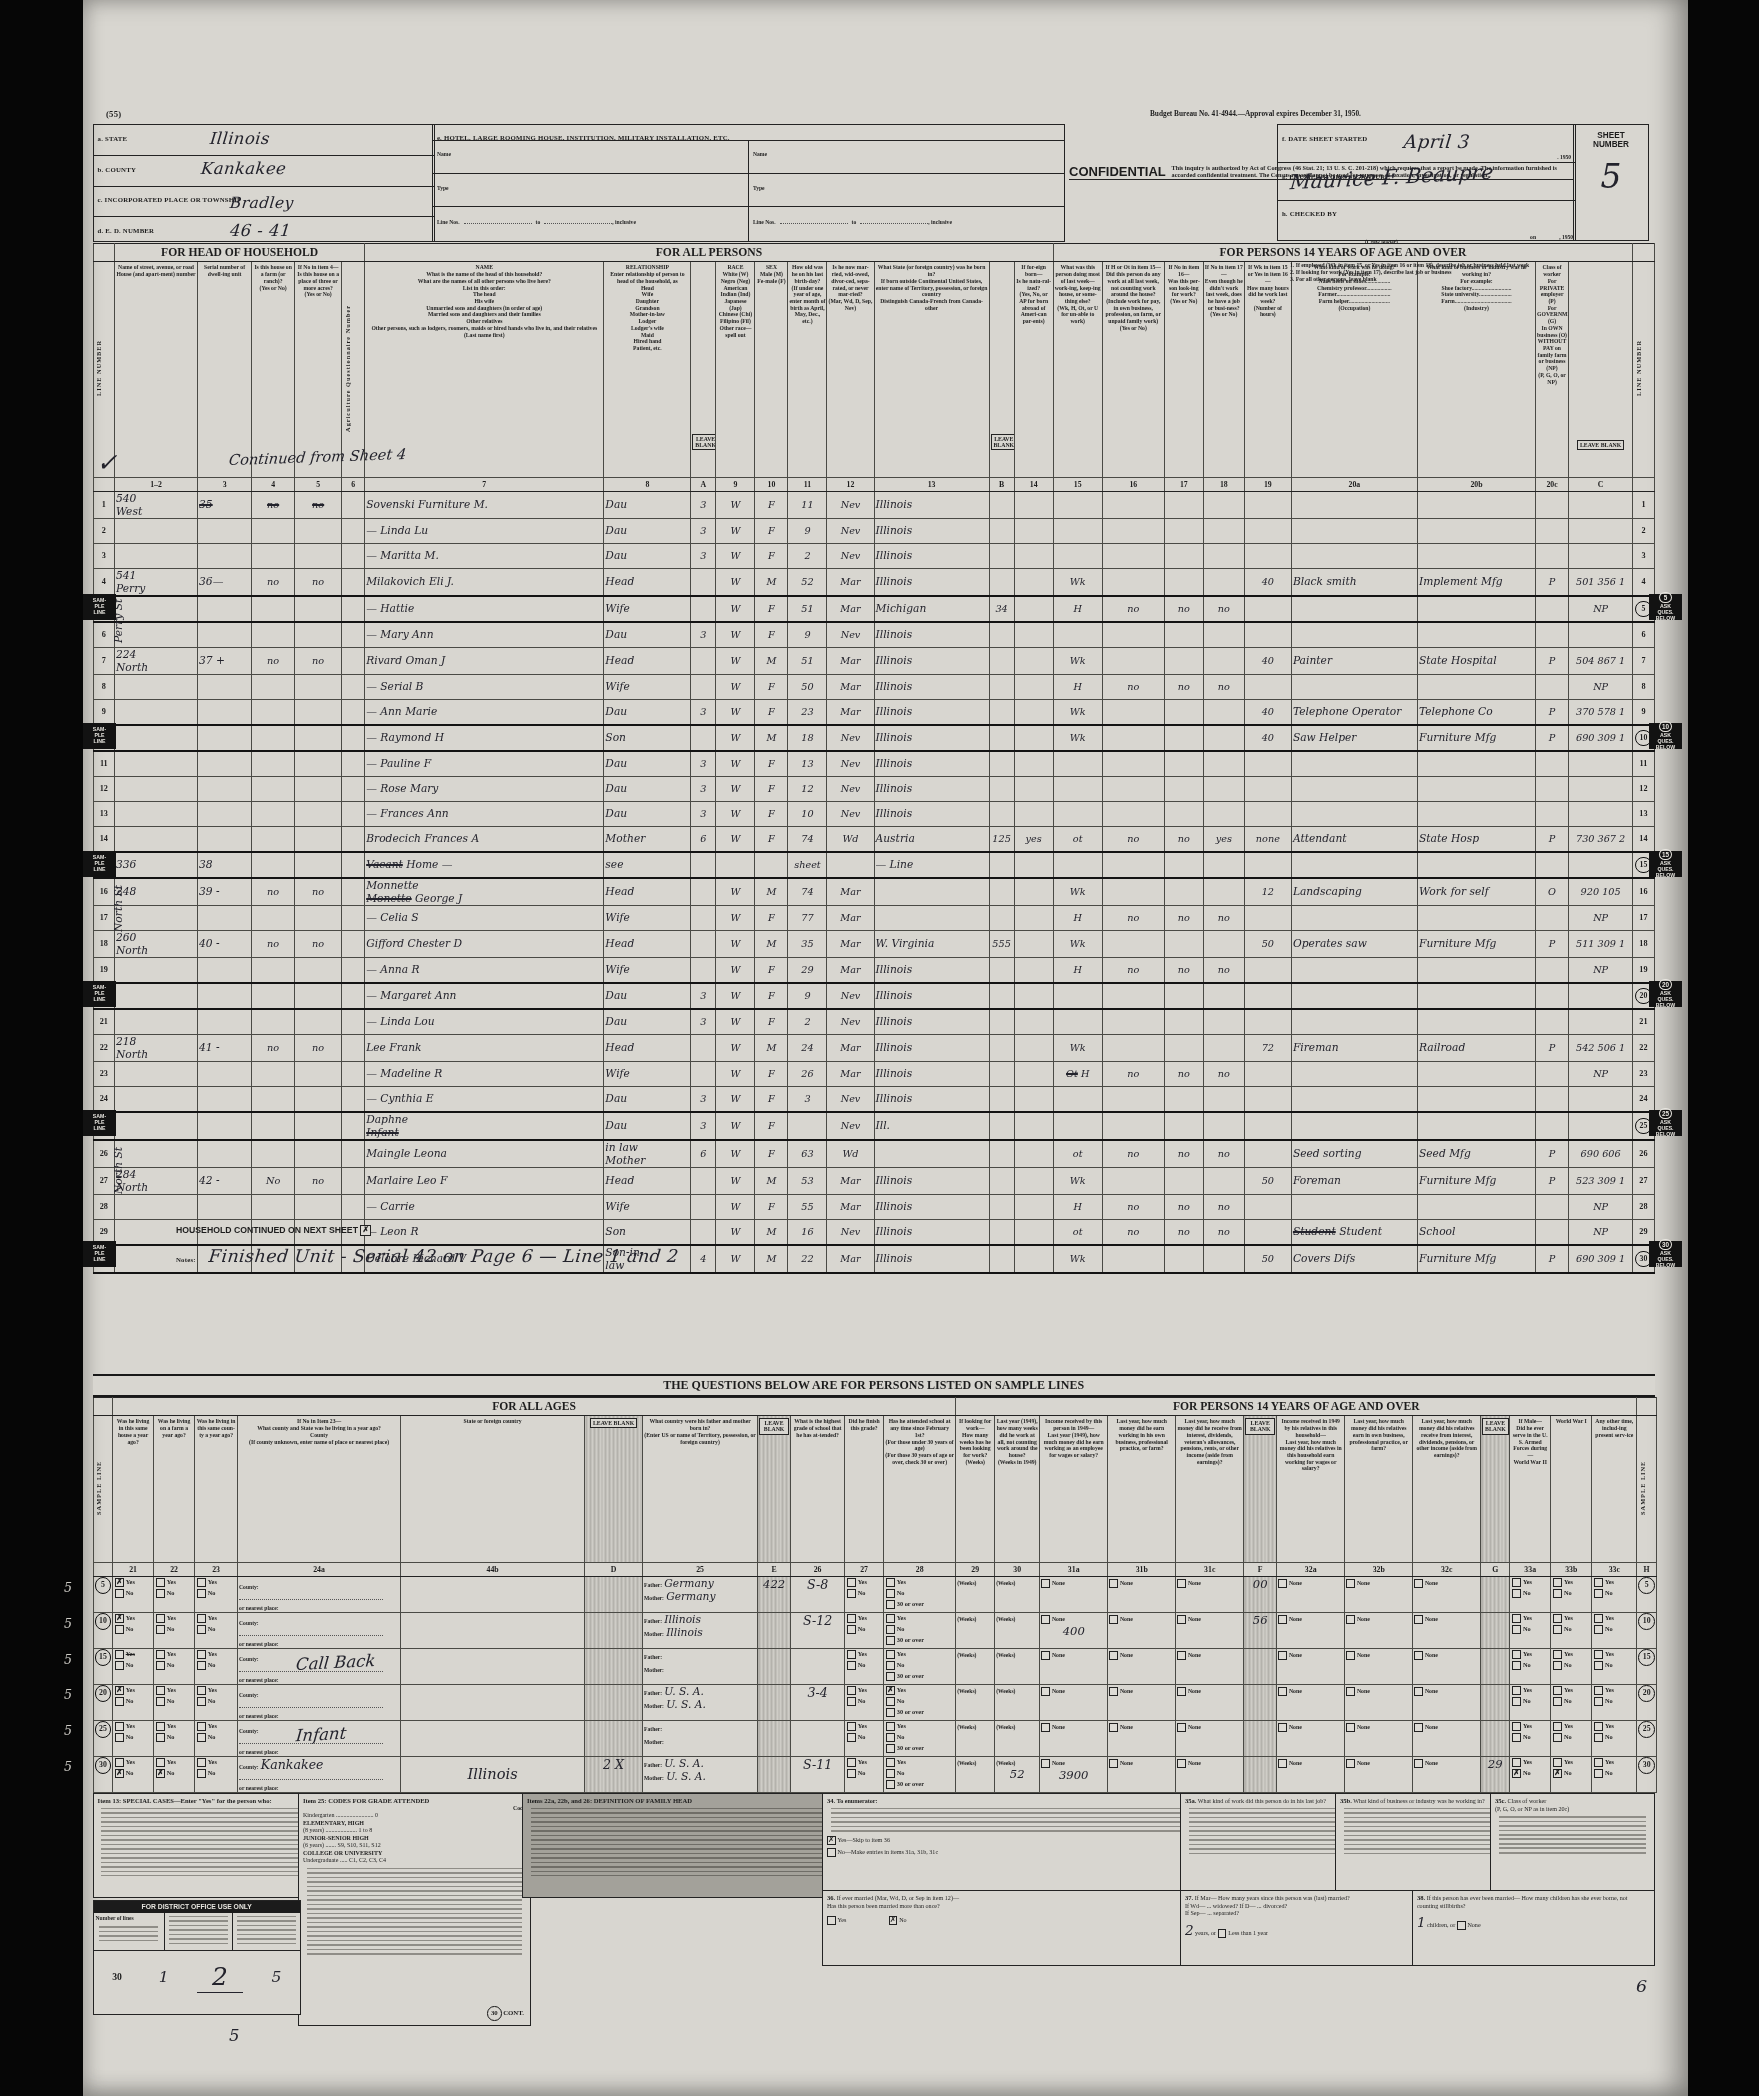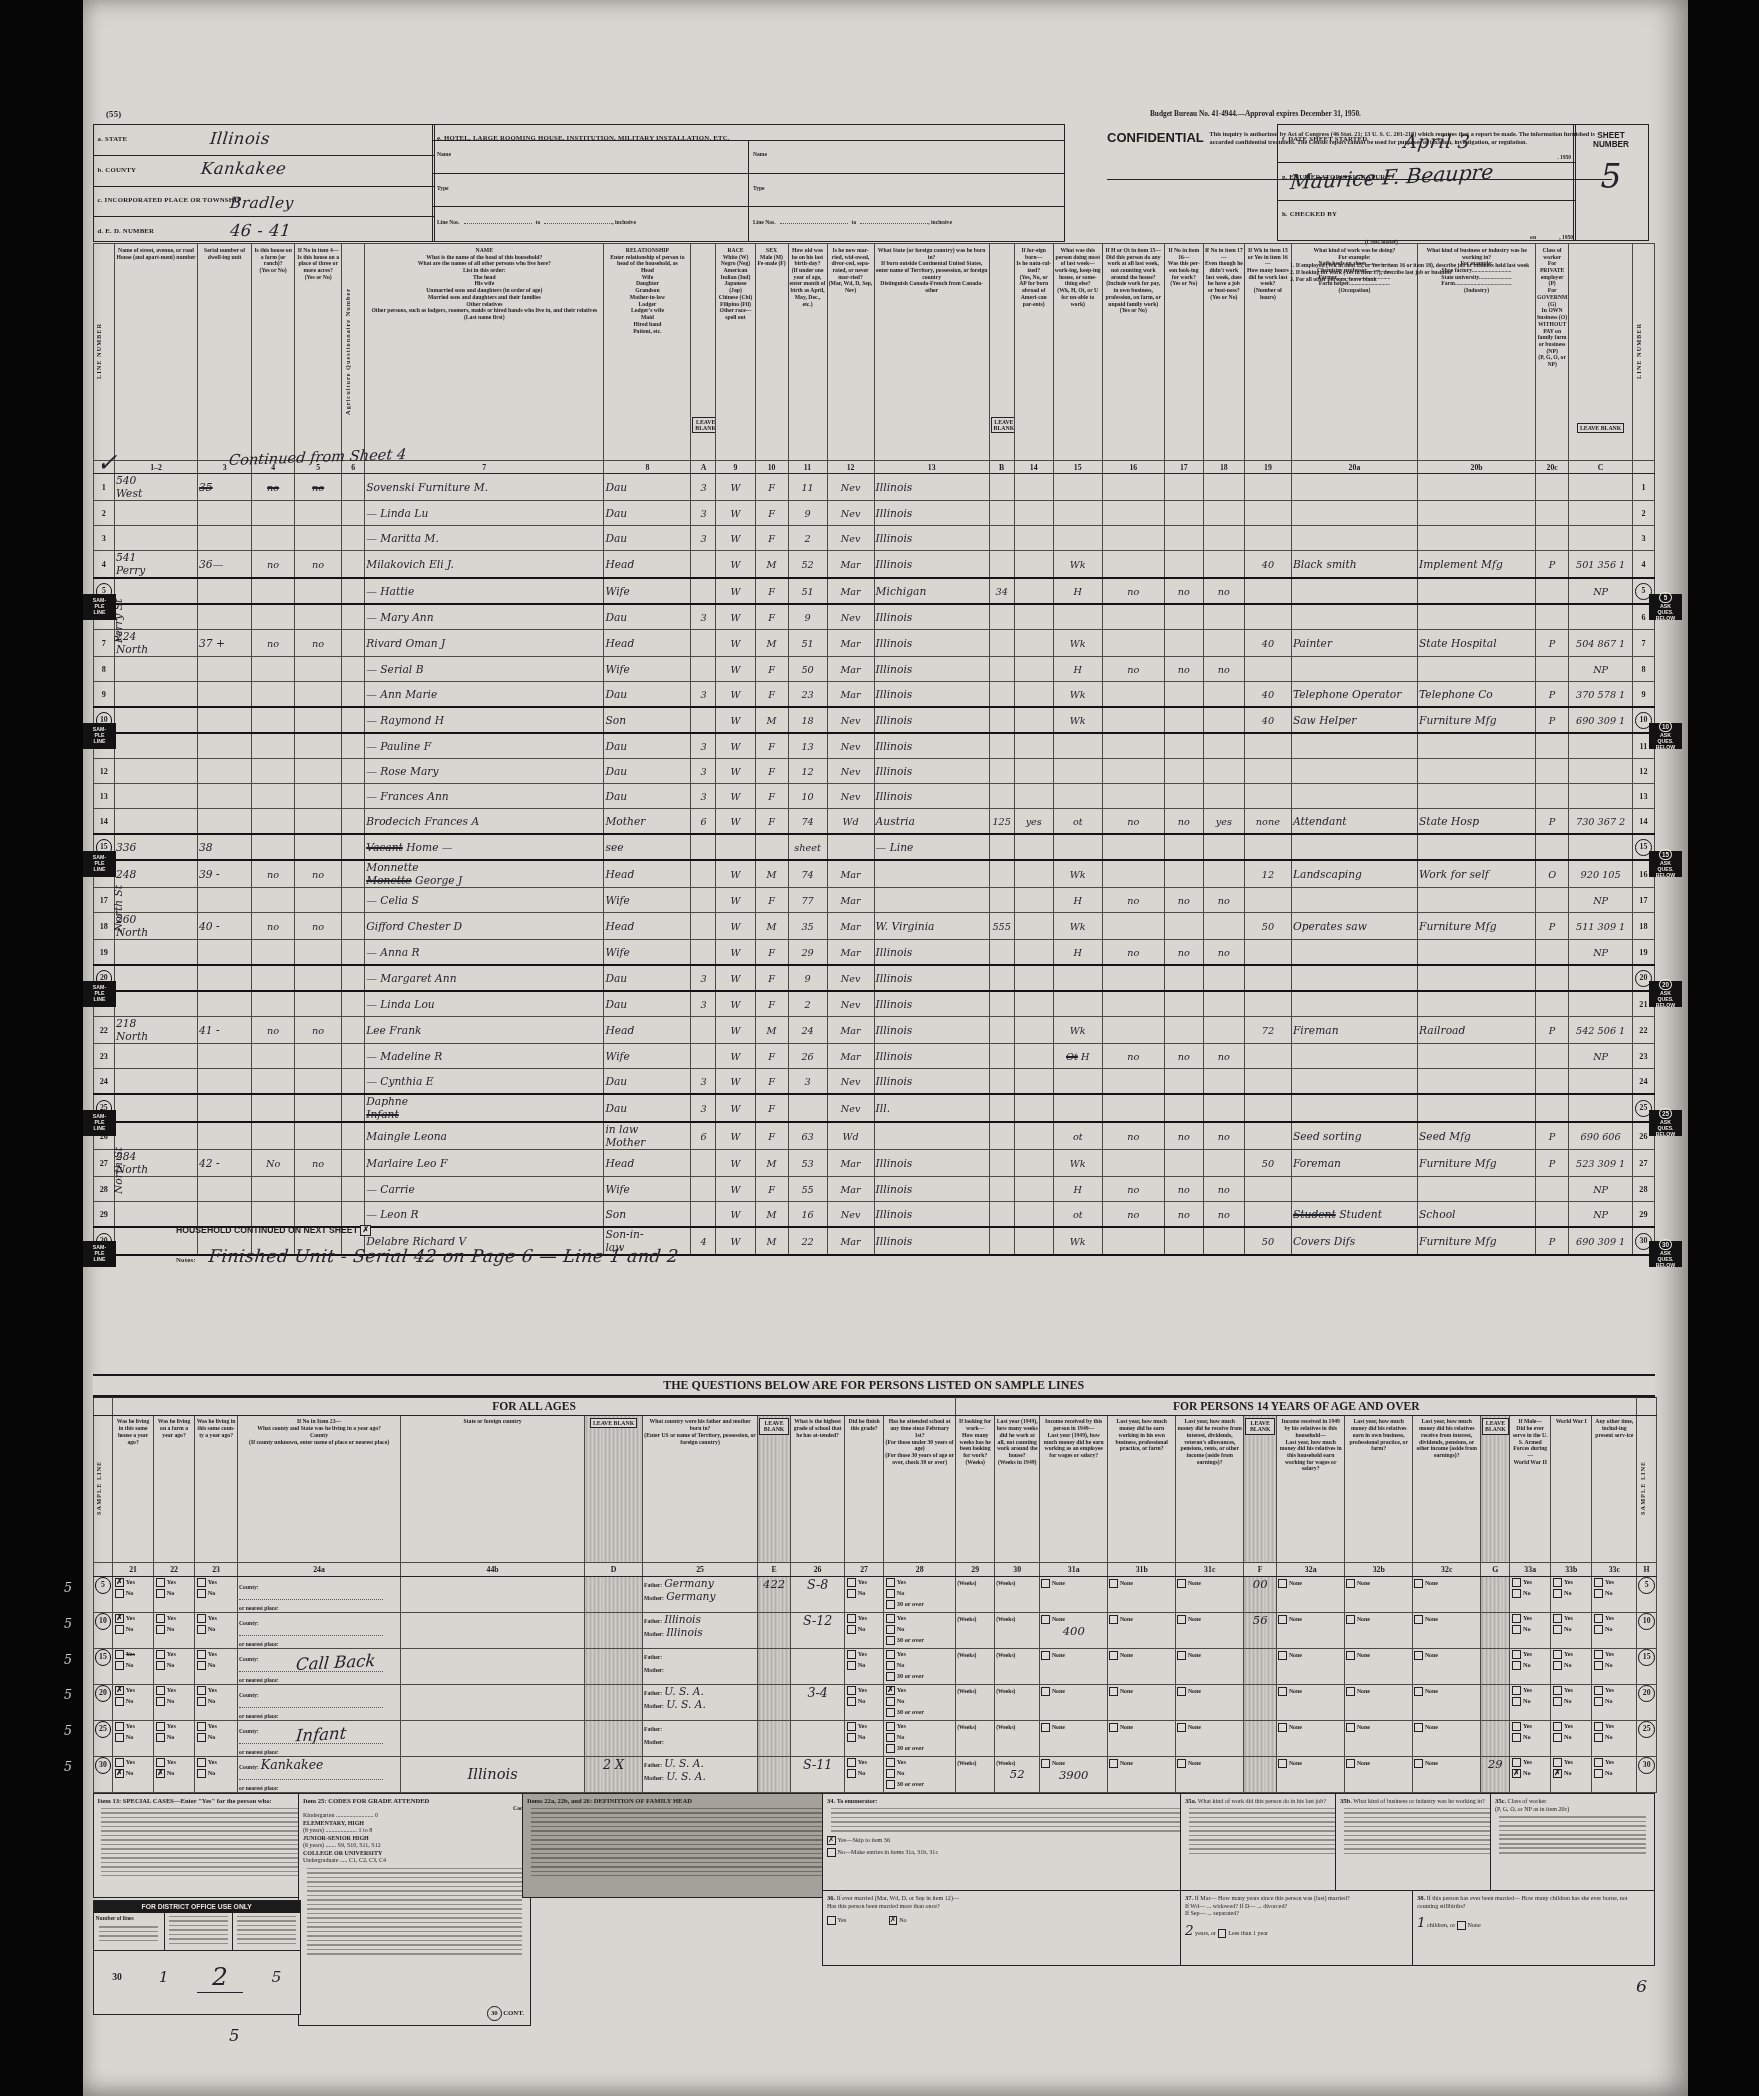--- a/index.html
+++ b/index.html
@@ -91,21 +91,21 @@
       <div style="width:50%;display:flex;flex-direction:column;">
         <div class="hrow" style="flex:1;"><span class="xs">Name</span></div>
         <div class="hrow" style="flex:1;"><span class="xs">Type</span></div>
         <div style="flex:1;padding:2.9px 3.9px;"><span class="xs">Line Nos.</span>
           <span class="dotline" style="width:68px;"></span> <span class="xs">to</span>
           <span class="dotline" style="width:68px;"></span><span class="xs">, inclusive</span></div>
       </div>
     </div>
   </div>
 
-  <div class="abs" style="left:1024px;top:130px;width:505px;height:49px;display:flex;gap:5.8px;align-items:flex-start;border-bottom:1.4px solid #232323;">
+  <div class="abs" style="left:986px;top:130px;width:505px;height:49px;display:flex;gap:5.8px;align-items:flex-end;border-bottom:1.4px solid #232323;">
     <div style="font-family:'Liberation Sans',sans-serif;font-weight:bold;font-size:13px;">CONFIDENTIAL</div>
     <div style="font-size:6.2px;font-weight:bold;line-height:1.25;flex:1;">This inquiry is authorized by Act of Congress (46 Stat. 21; 13 U. S. C. 201-218) which requires that a report be made. The information furnished is accorded confidential treatment. The Census report cannot be used for purposes of taxation, investigation, or regulation.</div>
   </div>
 
 
   <div class="abs b" style="left:1194px;top:124px;width:297px;height:115px;">
     <div class="hrow" style="height:33px;"><span class="printed">f. DATE SHEET STARTED</span>
       <span class="hw hwl abs" style="left:126px;top:5.8px;font-size:18.4px;">April 3</span>
       <span class="xs abs" style="right:3.9px;bottom:1.9px;">. 1950</span></div>
     <div class="hrow" style="height:33px;"><span class="printed">g. ENUMERATOR'S SIGNATURE</span></div>
@@ -146,20 +146,27 @@
         <col style="width: 39px;">
         <col style="width: 41px;">
         <col style="width: 47px;">
         <col style="width: 126px;">
         <col style="width: 118px;">
         <col style="width: 33px;">
         <col style="width: 64px;">
         <col style="width: 21.3px;">
       </colgroup>
       <thead>
+        <tr>
+          <th colspan="1" class="band"></th>
+          <th colspan="5" class="band">FOR HEAD OF HOUSEHOLD</th>
+          <th colspan="10" class="band">FOR ALL PERSONS</th>
+          <th colspan="9" class="band">FOR PERSONS 14 YEARS OF AGE AND OVER</th>
+          <th colspan="1" class="band"></th>
+        </tr>
         <tr>
           <th class="desc vert">LINE NUMBER</th>
           <th class="desc">Name of street, avenue, or road<br>House (and apart-ment) number</th>
           <th class="desc">Serial number of dwell-ing unit</th>
           <th class="desc">Is this house on a farm (or ranch)?<br>(Yes or No)</th>
           <th class="desc">If No in item 4—<br>Is this house on a place of three or more acres?<br>(Yes or No)</th>
           <th class="desc vert">Agriculture Questionnaire Number</th>
           <th class="desc">NAME<br>What is the name of the head of this household?<br>What are the names of all other persons who live here?<br>List in this order:<br>The head<br>His wife<br>Unmarried sons and daughters (in order of age)<br>Married sons and daughters and their families<br>Other relatives<br>Other persons, such as lodgers, roomers, maids or hired hands who live in, and their relatives<br>(Last name first)</th>
           <th class="desc">RELATIONSHIP<br>Enter relationship of person to head of the household, as<br>Head<br>Wife<br>Daughter<br>Grandson<br>Mother-in-law<br>Lodger<br>Lodger's wife<br>Maid<br>Hired hand<br>Patient, etc.</th>
           <th class="desc bx"><span class="lb">LEAVE BLANK</span></th>

